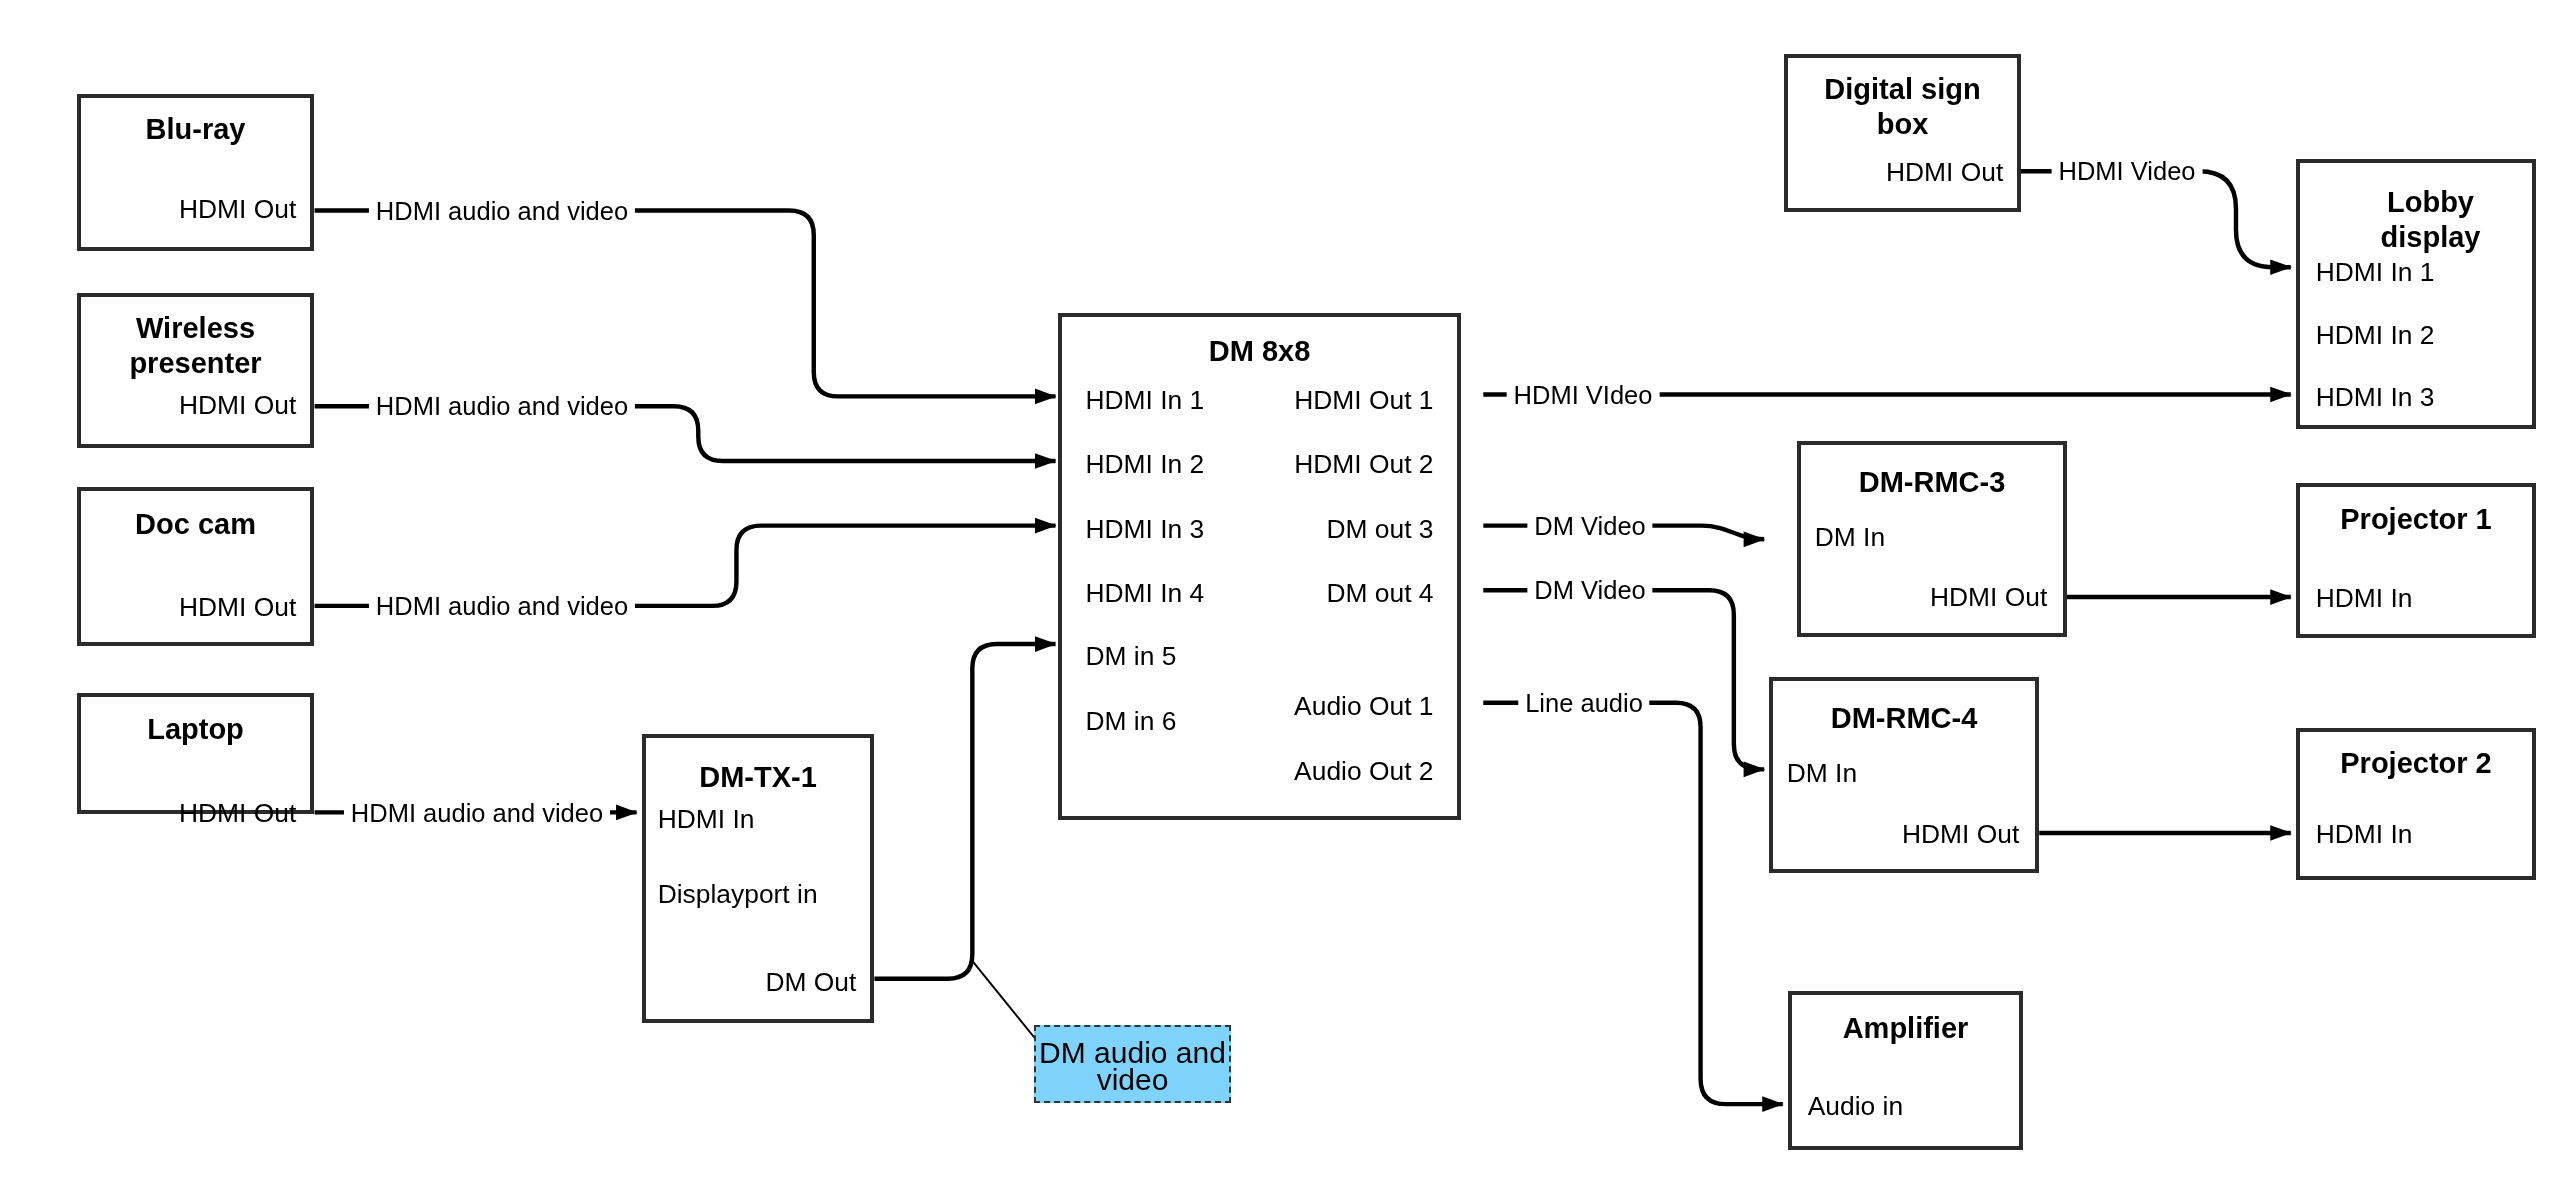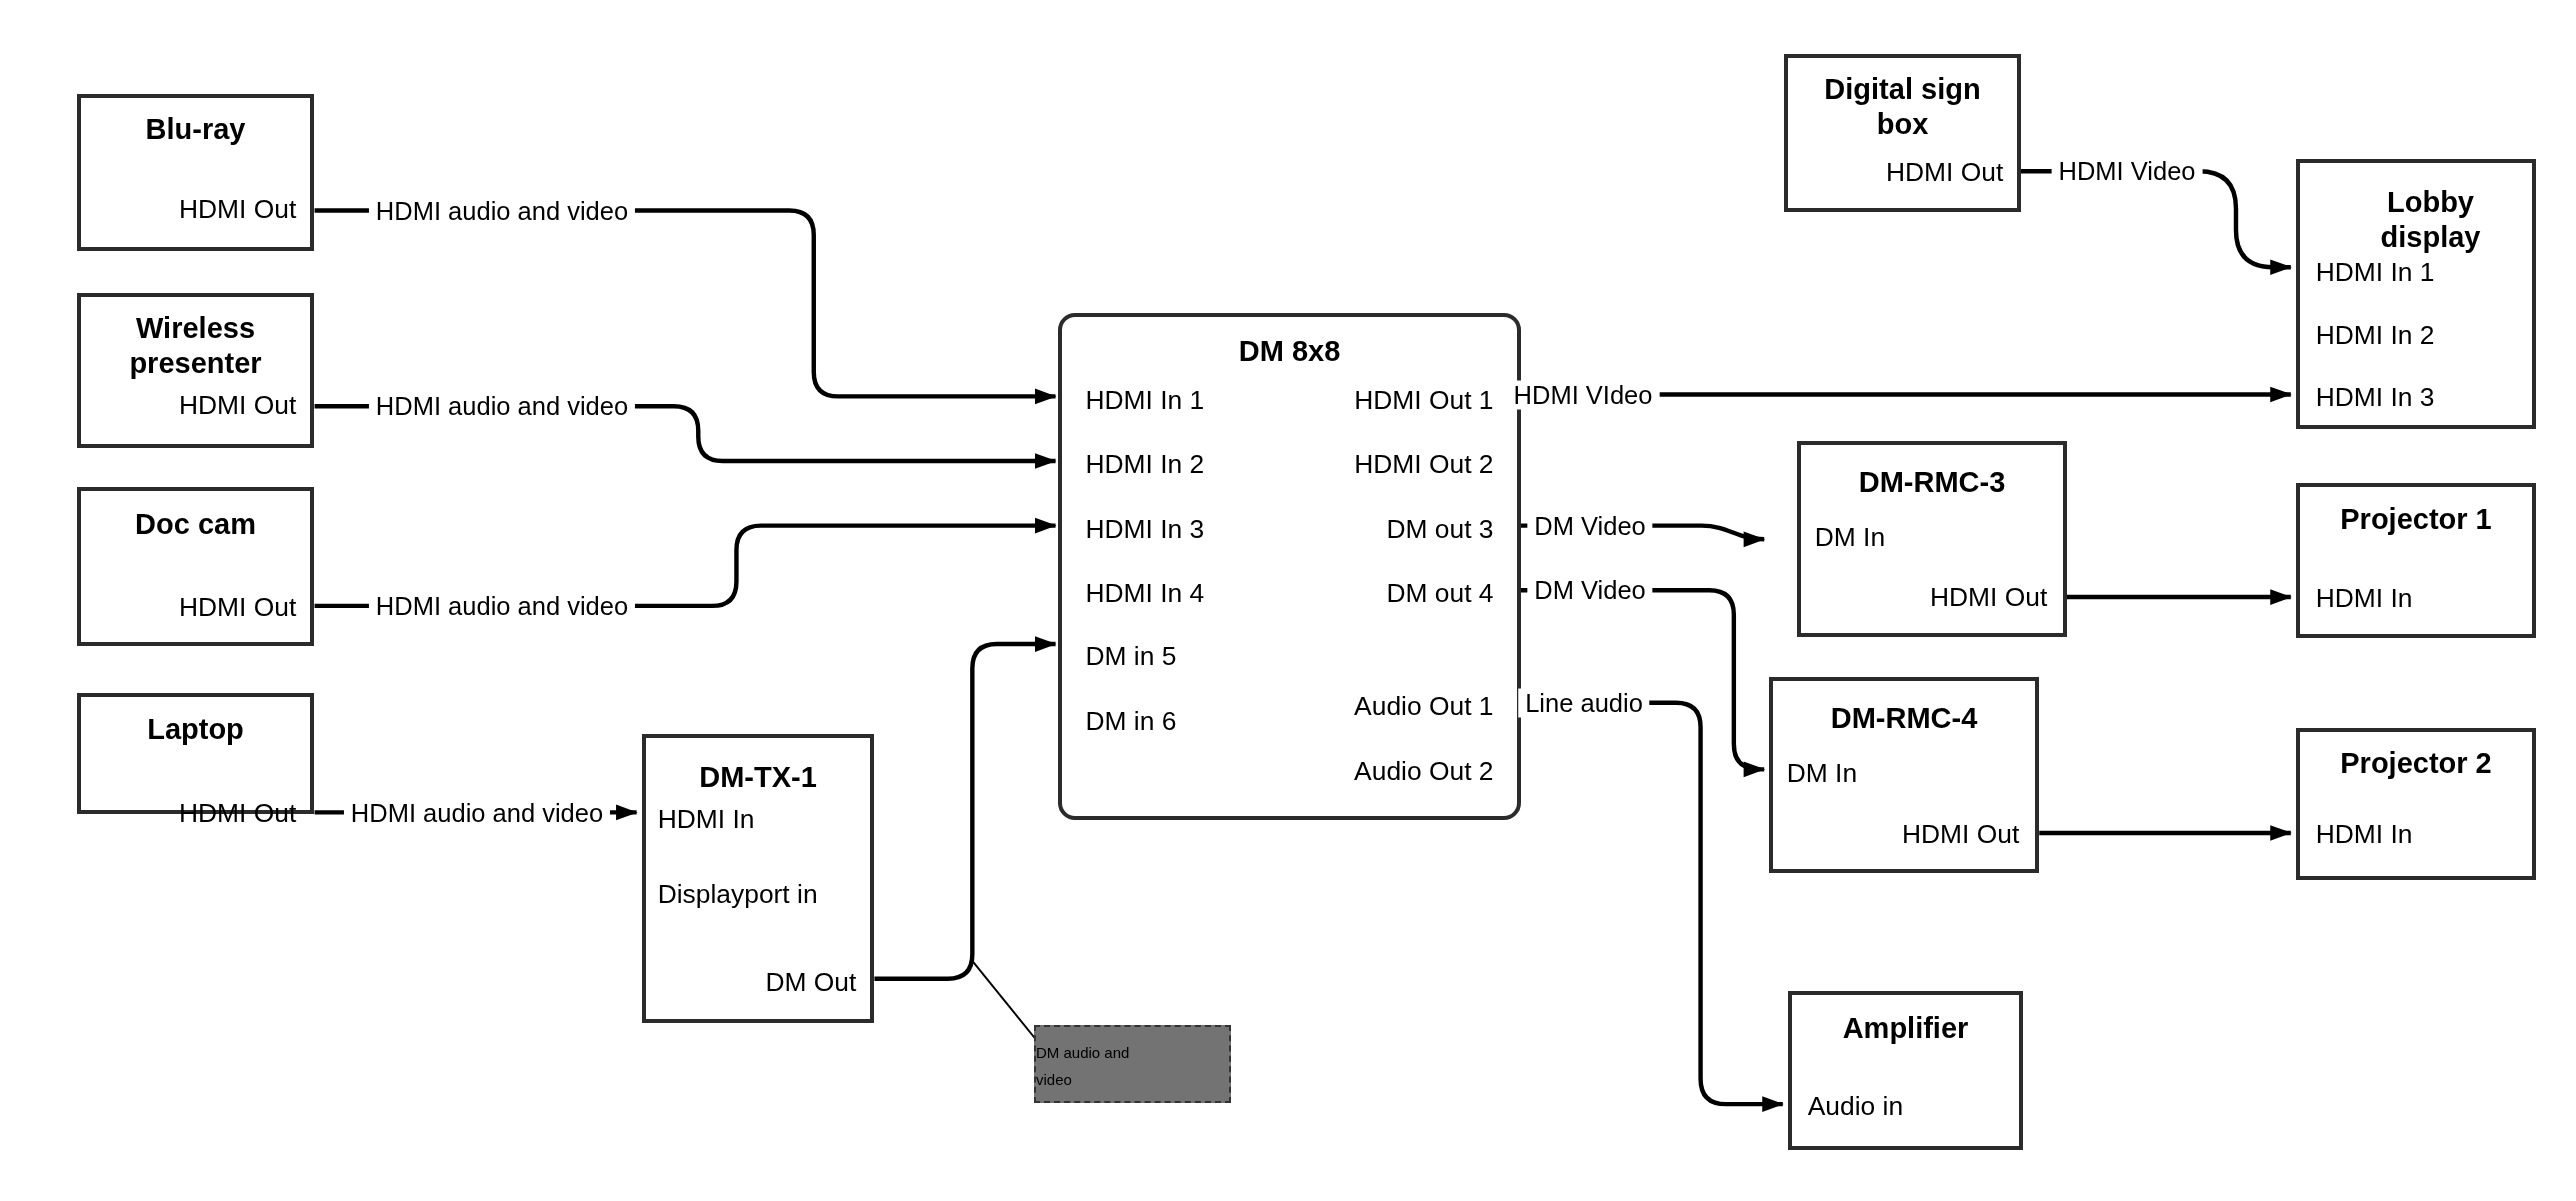--- a/index.html
+++ b/index.html
@@ -36,22 +36,23 @@
     transform:translate(-50%,-50%);
     background:#ffffff;
     padding:0 6.9px;
     font-size:25.5px;line-height:29px;
     white-space:nowrap;
   }
   .callout{
     position:absolute;
     border:2px dashed #333;
     box-sizing:border-box;
-    background:#737373;
-    font-size:15px;line-height:27.4px;
+    background:#7dd3fc;
+    text-align:center;
+    font-size:30px;line-height:27.4px;
   }
   .callout span{display:block;}
 </style>
 </head>
 <body>
 
 <div id="canvas">
 
   <svg id="wires" viewBox="0 0 2631 1227" xmlns="http://www.w3.org/2000/svg">
     <defs>
@@ -107,21 +108,21 @@
 
   <div class="node" style="left:642px;top:734px;width:232px;height:289px;">
     <div class="title" style="top:21.5px;">
         <span>DM-TX-1</span>
       </div>
     <div class="port" style="top:66px;left:11.7px;">HDMI In</div>
     <div class="port" style="top:141px;left:11.7px;">Displayport in</div>
     <div class="port" style="top:229px;right:13.7px;">DM Out</div>
   </div>
 
-  <div class="node" style="left:1058px;top:313px;width:463px;height:507px;border-radius:17px;">
+  <div class="node" style="left:1058px;top:313px;width:403px;height:507px;">
     <div class="title" style="top:16.6px;">
         <span>DM 8x8</span>
       </div>
     <div class="port" style="top:68px;left:23.5px;">HDMI In 1</div>
     <div class="port" style="top:132px;left:23.5px;">HDMI In 2</div>
     <div class="port" style="top:197px;left:23.5px;">HDMI In 3</div>
     <div class="port" style="top:261px;left:23.5px;">HDMI In 4</div>
     <div class="port" style="top:324px;left:23.5px;">DM in 5</div>
     <div class="port" style="top:389px;left:23.5px;">DM in 6</div>
     <div class="port" style="top:68px;right:23.5px;">HDMI Out 1</div>

